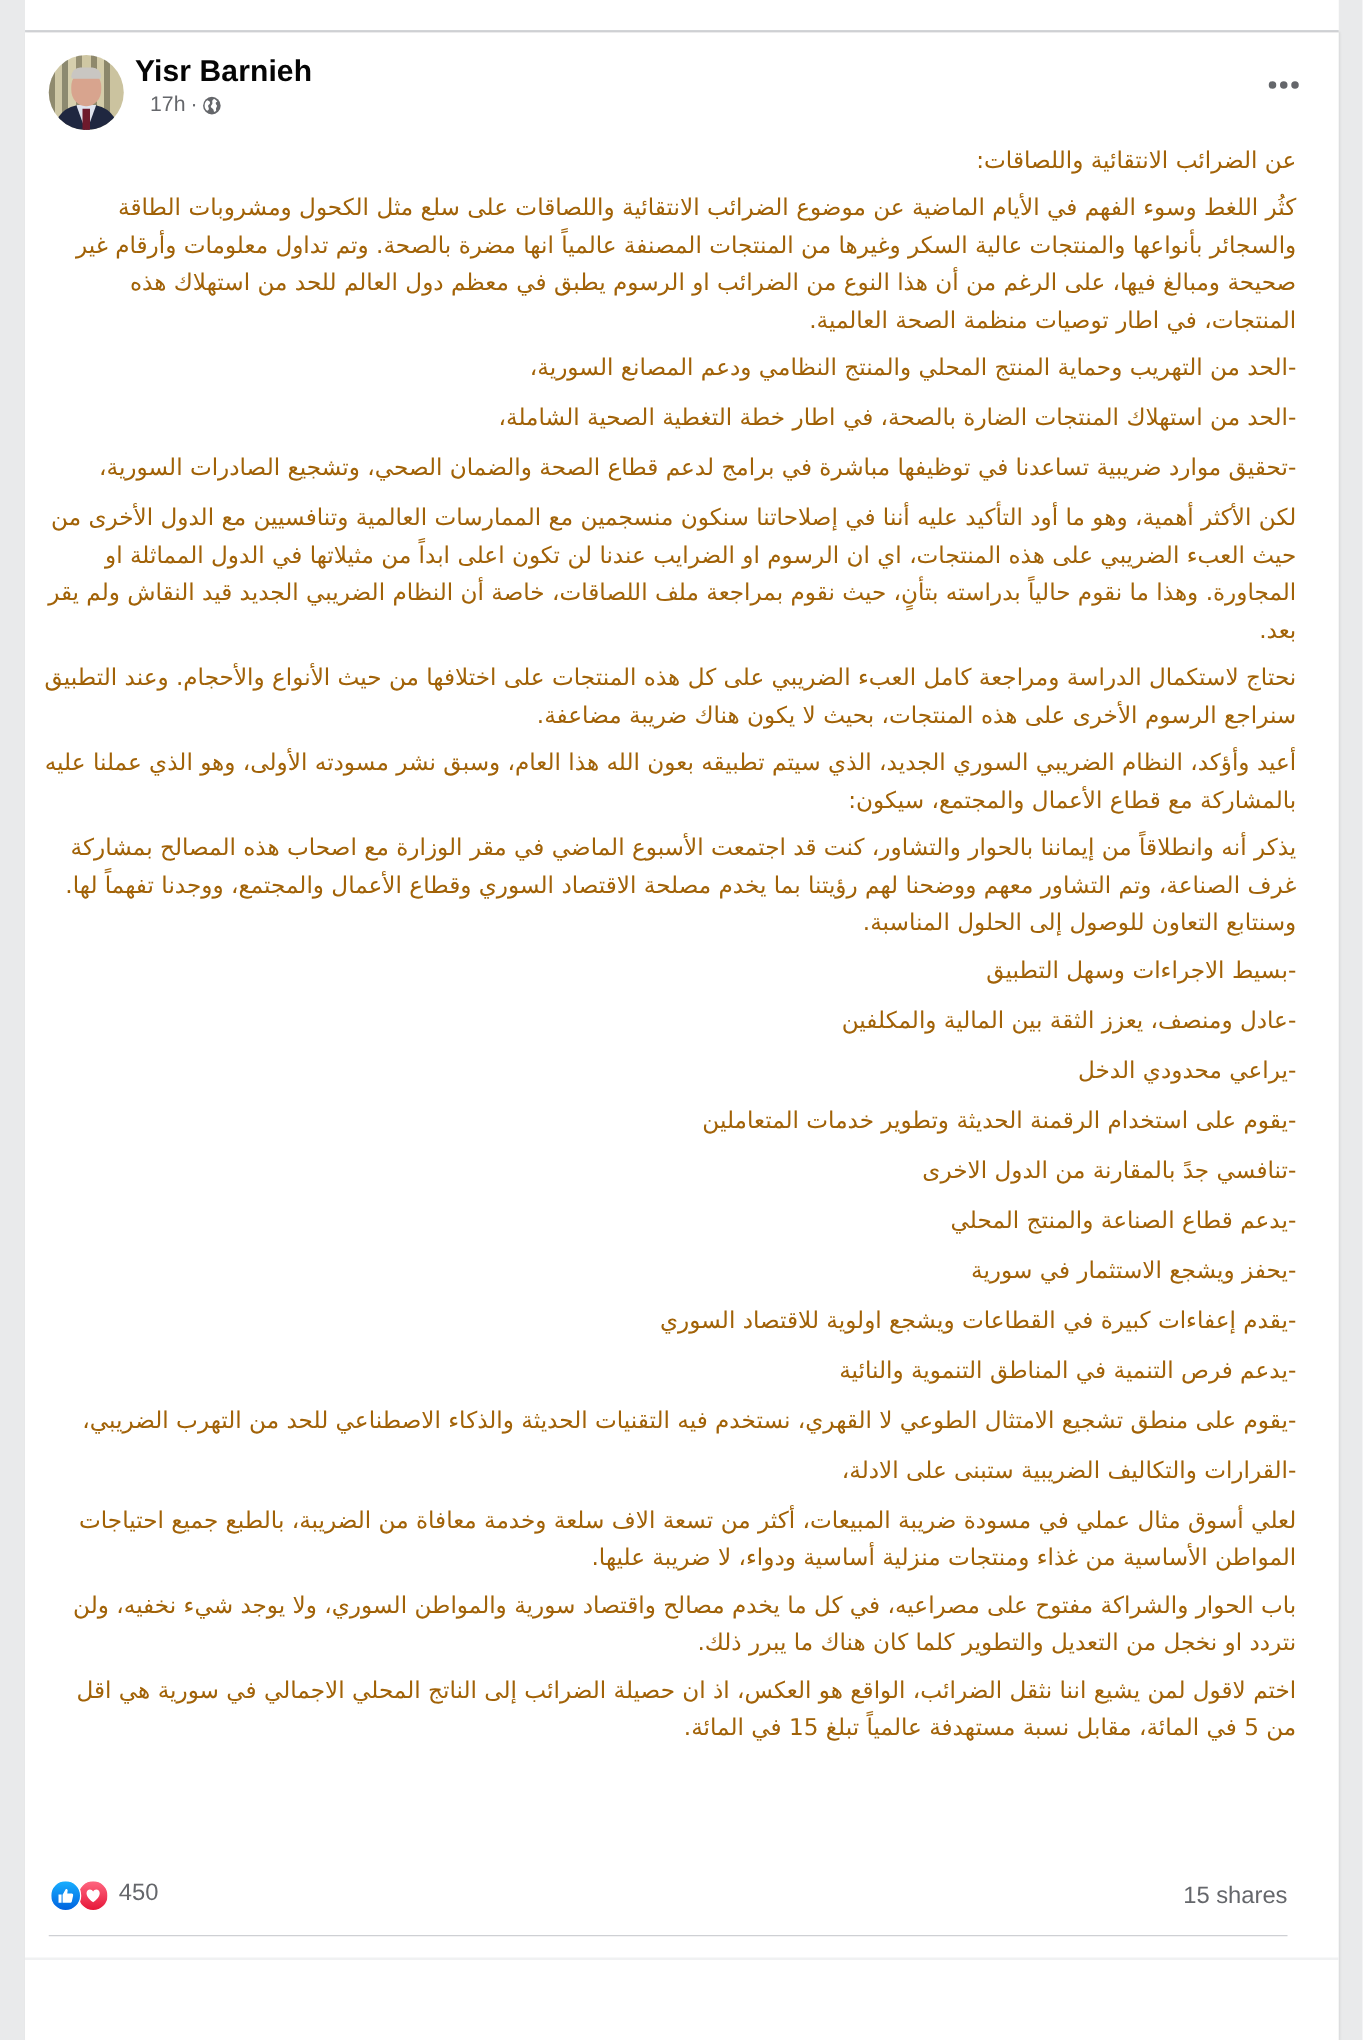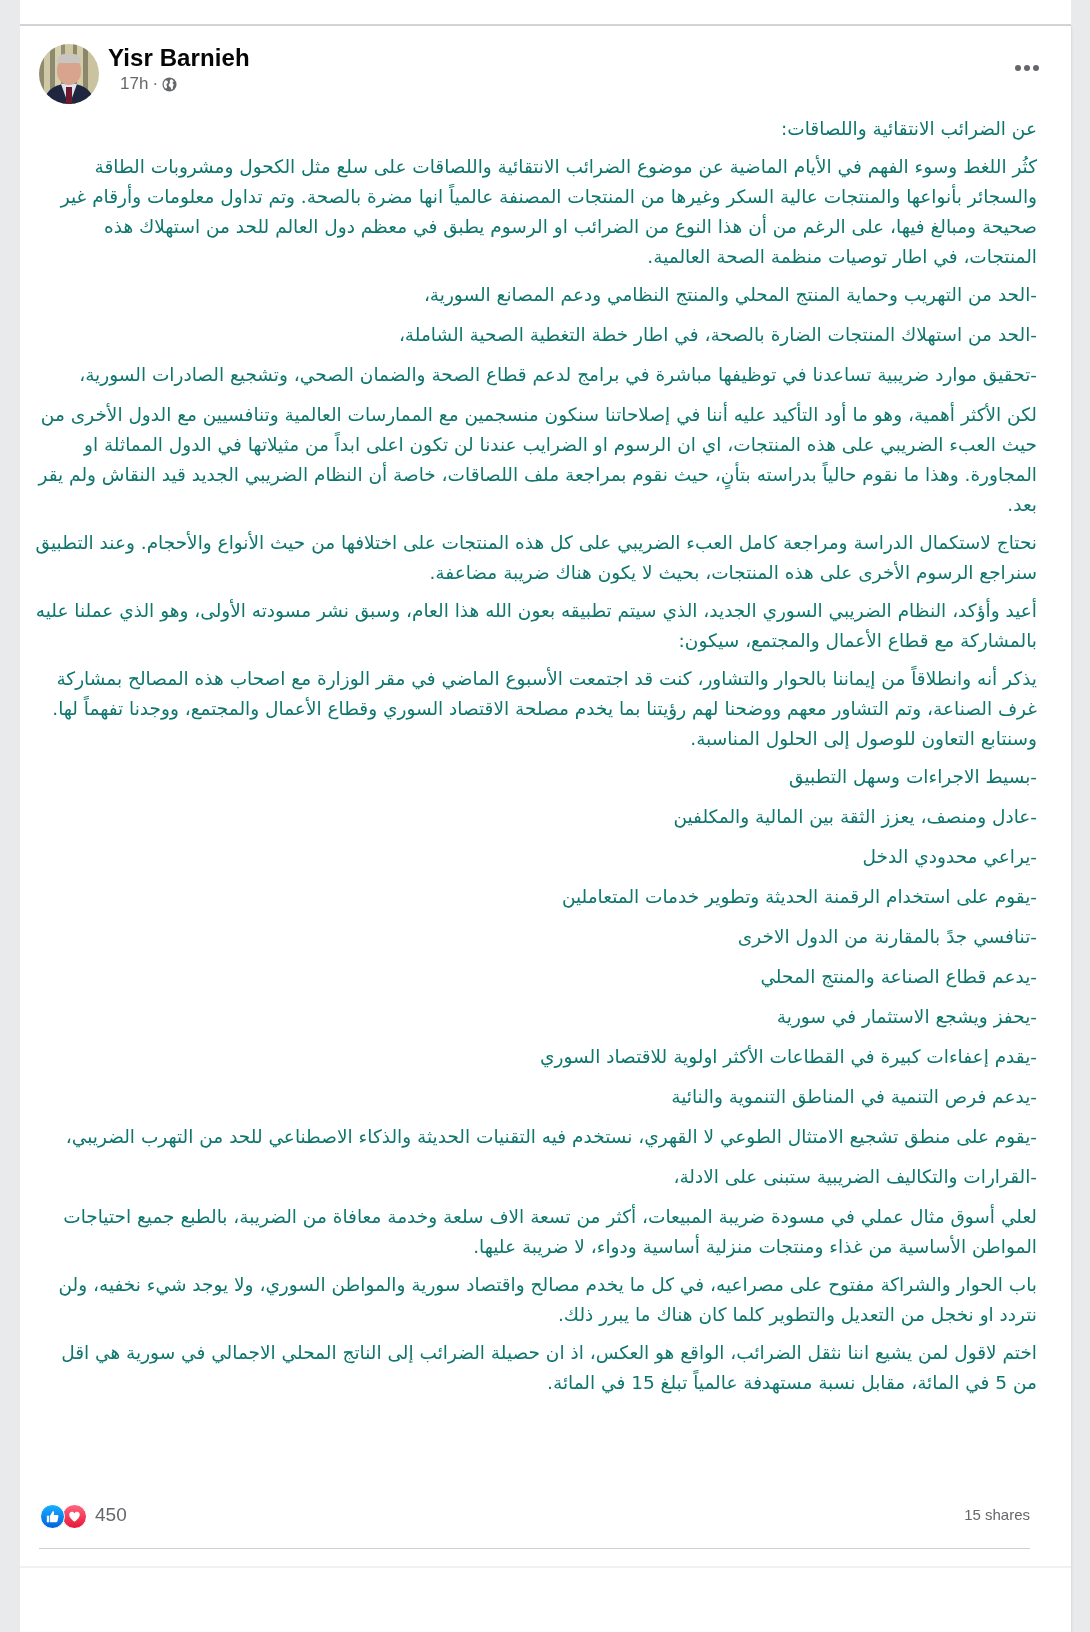--- a/index.html
+++ b/index.html
@@ -128,21 +128,21 @@
       background: #65676b;
     }
     .post-body {
       direction: rtl;
       text-align: right;
       padding: 0 34px 0 14px;
       margin-top: 6px;
       font-family: "DejaVu Sans", sans-serif;
       font-size: 18.5px;
       line-height: 30px;
-      color: #0f766e;
+      color: #a16207;
     }
     .post-body p {
       margin: 0 0 8px 0;
     }
     .post-body p.item {
       margin-bottom: 10px;
     }
     .footer {
       position: absolute;
       left: 0;
@@ -182,21 +182,21 @@
       margin-left: 8px;
       font-family: "Liberation Sans", sans-serif;
       font-size: 19px;
       color: #65676b;
     }
     .shares {
       position: absolute;
       right: 41px;
       top: 12px;
       font-family: "Liberation Sans", sans-serif;
-      font-size: 15px;
+      font-size: 19px;
       color: #65676b;
       cursor: pointer;
     }
     .divider {
       position: absolute;
       left: 19px;
       right: 41px;
       top: 1522px;
       height: 1px;
       background: #ced0d4;
@@ -254,21 +254,21 @@
     <p>نحتاج لاستكمال الدراسة ومراجعة كامل العبء الضريبي على كل هذه المنتجات على اختلافها من حيث الأنواع والأحجام. وعند التطبيق سنراجع الرسوم الأخرى على هذه المنتجات، بحيث لا يكون هناك ضريبة مضاعفة.</p>
     <p>أعيد وأؤكد، النظام الضريبي السوري الجديد، الذي سيتم تطبيقه بعون الله هذا العام، وسبق نشر مسودته الأولى، وهو الذي عملنا عليه بالمشاركة مع قطاع الأعمال والمجتمع، سيكون:</p>
     <p>يذكر أنه وانطلاقاً من إيماننا بالحوار والتشاور، كنت قد اجتمعت الأسبوع الماضي في مقر الوزارة مع اصحاب هذه المصالح بمشاركة غرف الصناعة، وتم التشاور معهم ووضحنا لهم رؤيتنا بما يخدم مصلحة الاقتصاد السوري وقطاع الأعمال والمجتمع، ووجدنا تفهماً لها. وسنتابع التعاون للوصول إلى الحلول المناسبة.</p>
     <p class="item">-بسيط الاجراءات وسهل التطبيق</p>
     <p class="item">-عادل ومنصف، يعزز الثقة بين المالية والمكلفين</p>
     <p class="item">-يراعي محدودي الدخل</p>
     <p class="item">-يقوم على استخدام الرقمنة الحديثة وتطوير خدمات المتعاملين</p>
     <p class="item">-تنافسي جدً بالمقارنة من الدول الاخرى</p>
     <p class="item">-يدعم قطاع الصناعة والمنتج المحلي</p>
     <p class="item">-يحفز ويشجع الاستثمار في سورية</p>
-    <p class="item">-يقدم إعفاءات كبيرة في القطاعات الأكثر اولوية للاقتصاد السوري</p>
+    <p class="item">-يقدم إعفاءات كبيرة في القطاعات ويشجع اولوية للاقتصاد السوري</p>
     <p class="item">-يدعم فرص التنمية في المناطق التنموية والنائية</p>
     <p class="item">-يقوم على منطق تشجيع الامتثال الطوعي لا القهري، نستخدم فيه التقنيات الحديثة والذكاء الاصطناعي للحد من التهرب الضريبي،</p>
     <p class="item">-القرارات والتكاليف الضريبية ستبنى على الادلة،</p>
     <p>لعلي أسوق مثال عملي في مسودة ضريبة المبيعات، أكثر من تسعة الاف سلعة وخدمة معافاة من الضريبة، بالطبع جميع احتياجات المواطن الأساسية من غذاء ومنتجات منزلية أساسية ودواء، لا ضريبة عليها.</p>
     <p>باب الحوار والشراكة مفتوح على مصراعيه، في كل ما يخدم مصالح واقتصاد سورية والمواطن السوري، ولا يوجد شيء نخفيه، ولن نتردد او نخجل من التعديل والتطوير كلما كان هناك ما يبرر ذلك.</p>
     <p>اختم لاقول لمن يشيع اننا نثقل الضرائب، الواقع هو العكس، اذ ان حصيلة الضرائب إلى الناتج المحلي الاجمالي في سورية هي اقل من 5 في المائة، مقابل نسبة مستهدفة عالمياً تبلغ  15 في المائة.</p>
   </div>
 
   <div class="footer">
     <div class="reactions">

